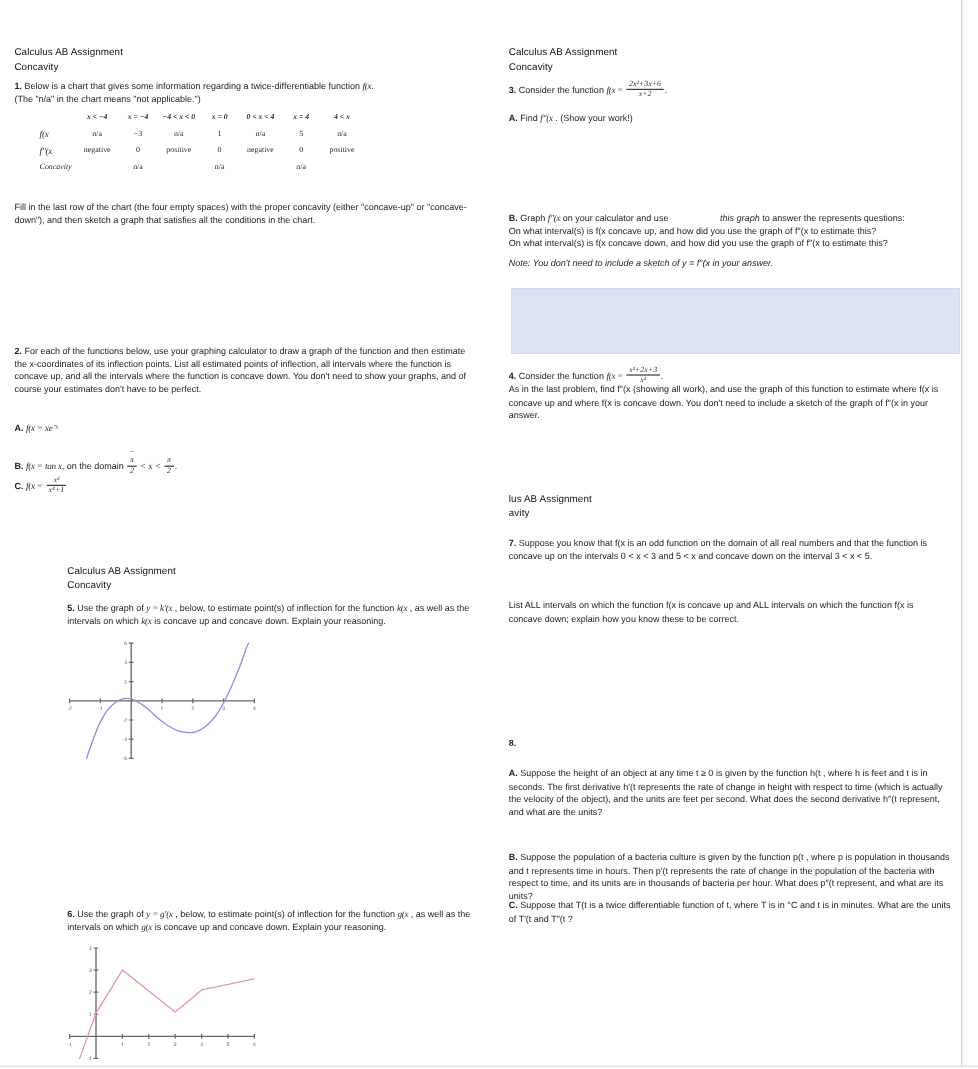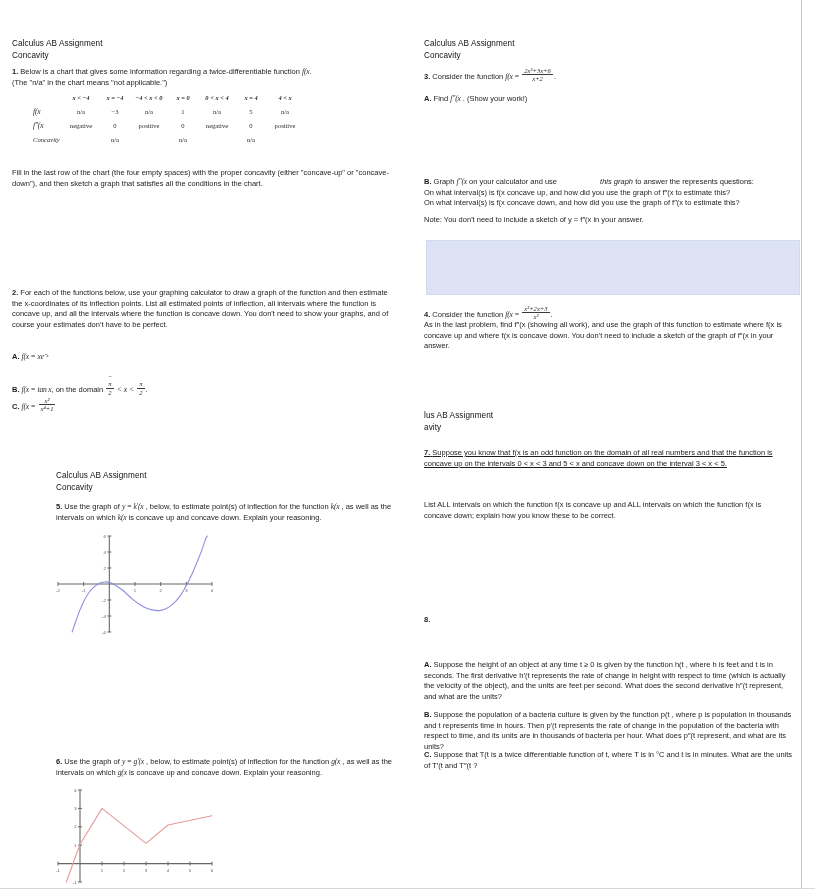--- a/index.html
+++ b/index.html
@@ -354,21 +354,21 @@
     <div>
       <b>B.</b>
       <span>Graph</span>
       <span class="fx">f″(x</span>
       <span>on your calculator and use</span>
       <span class="ital">this graph</span>
       <span>to answer the represents questions:</span>
     </div>
     <div>On what interval(s) is f(x  concave up, and how did you use the graph of f″(x  to estimate this?</div>
     <div>On what interval(s) is f(x  concave down, and how did you use the graph of f″(x  to estimate this?</div>
-    <div style="margin-top:6px;">Note: You don't need to include a sketch of y = f″(x  in your answer.</div>
+    <div style="margin-top:6px;font-style:italic;">Note: You don't need to include a sketch of y = f″(x  in your answer.</div>
   </div>
 
   <div class="blk answer-box" style="left:6px; top:240px; width:374px; height:55px;">
     <div class="body-txt" style="padding:4px;"></div>
   </div>
 
   <div class="blk body-txt" style="left:4px; top:305px; width:360px;">
     <b>4.</b>
     <span>Consider the function</span>
     <span class="fx">f(x</span>
@@ -379,37 +379,37 @@
     </span>.
   </div>
 
   <div class="blk body-txt" style="left:4px; top:320px; width:362px;">As in the last problem, find f″(x  (showing all work), and use the graph of this function to estimate where f(x  is concave up and where f(x  is concave down. You don't need to include a sketch of the graph of f″(x  in your answer.</div>
 
   <div class="blk" style="left:4px; top:410px; width:300px; overflow:hidden;">
     <div class="hdr">lus AB Assignment</div>
     <div class="hdr">avity</div>
   </div>
 
-  <div class="blk body-txt" style="left:4px; top:448px; width:366px;text-decoration:underline;">
+  <div class="blk body-txt" style="left:4px; top:448px; width:366px;">
     <b>7.</b>
     <span>Suppose you know that f(x  is an odd function on the domain of all real numbers and that the</span>
     <span>function is concave up on the intervals 0 &lt; x &lt; 3 and 5 &lt; x and concave down on the interval</span>
     <span>3 &lt; x &lt; 5.</span>
   </div>
 
   <div class="blk body-txt" style="left:4px; top:500px; width:366px;">
     <span>List ALL intervals on which the function f(x  is concave up and ALL intervals on which the</span>
     <span>function f(x  is concave down; explain how you know these to be correct.</span>
   </div>
 
   <div class="blk body-txt" style="left:4px; top:615px;">
     <b>8.</b>
   </div>
 
-  <div class="blk body-txt" style="left:4px; top:660px; width:370px;">
+  <div class="blk body-txt" style="left:4px; top:640px; width:370px;">
     <b>A.</b>
     <span>Suppose the height of an object at any time t ≥ 0 is given by the function h(t , where h is feet and t is in seconds. The first derivative h′(t  represents the rate of change in height with respect to time (which is actually the velocity of the object), and the units are feet per second. What does the second derivative h″(t  represent, and what are the units?</span>
   </div>
 
   <div class="blk body-txt" style="left:4px; top:690px; width:370px;margin-top:20px;">
     <b>B.</b>
     <span>Suppose the population of a bacteria culture is given by the function p(t , where p is population in thousands and t represents time in hours. Then p′(t  represents the rate of change in the population of the bacteria with respect to time, and its units are in thousands of bacteria per hour. What does p″(t  represent, and what are its units?</span>
   </div>
 
   <div class="blk body-txt" style="left:4px; top:750px; width:370px;">

